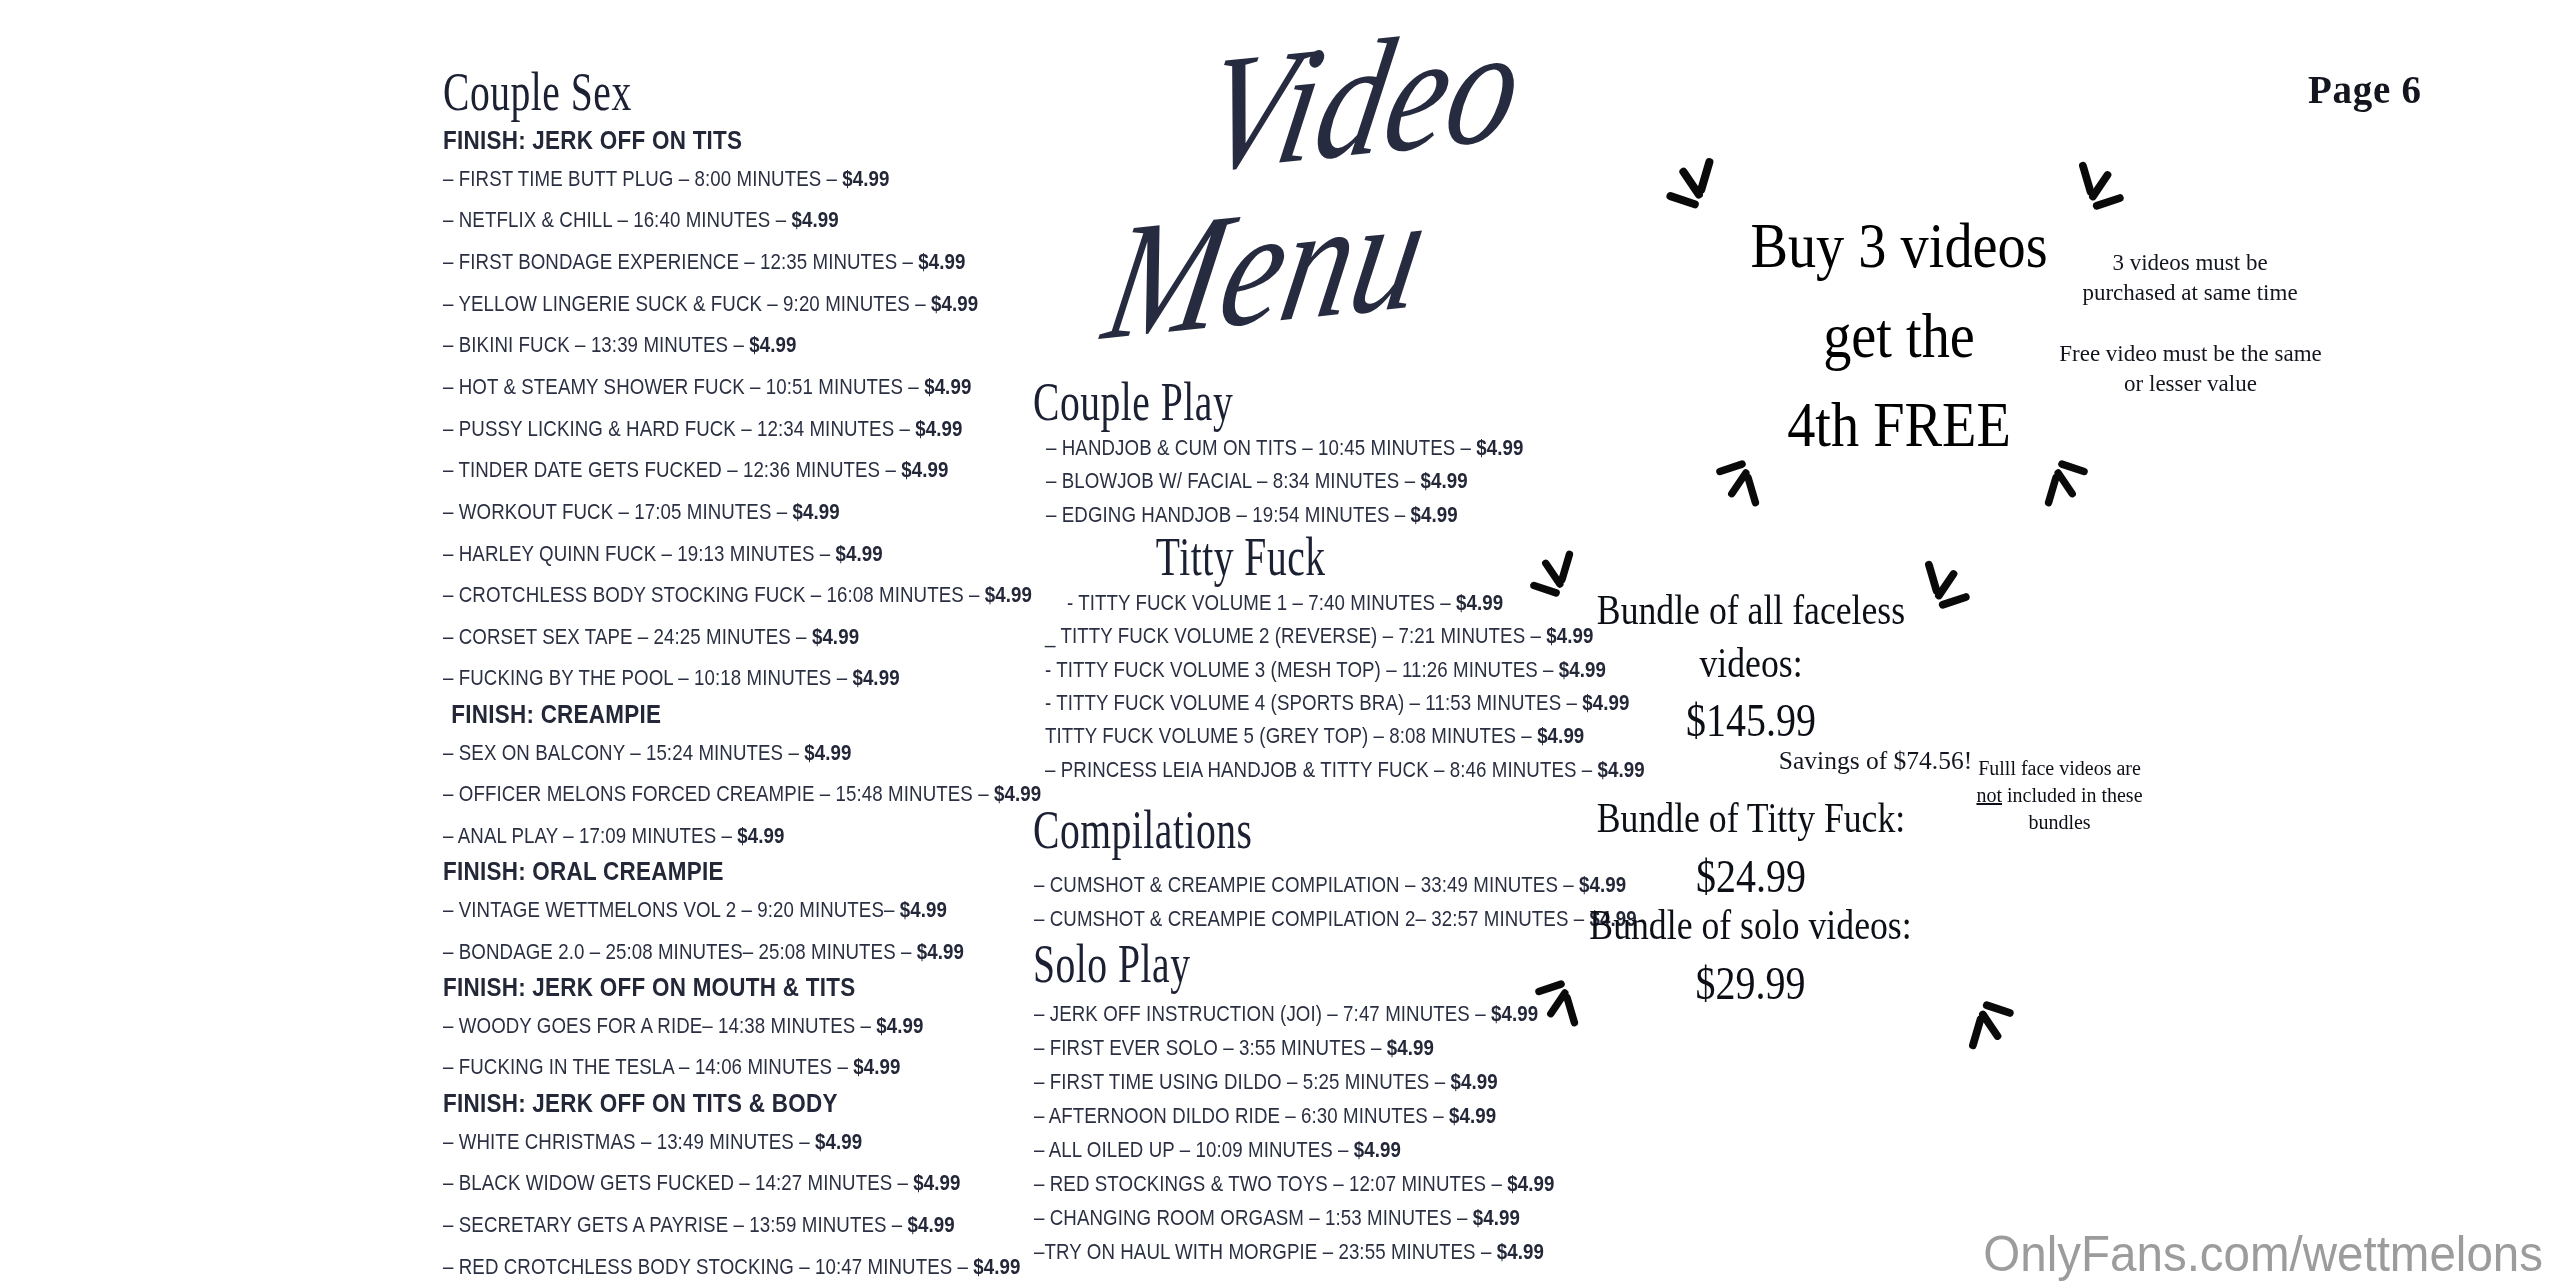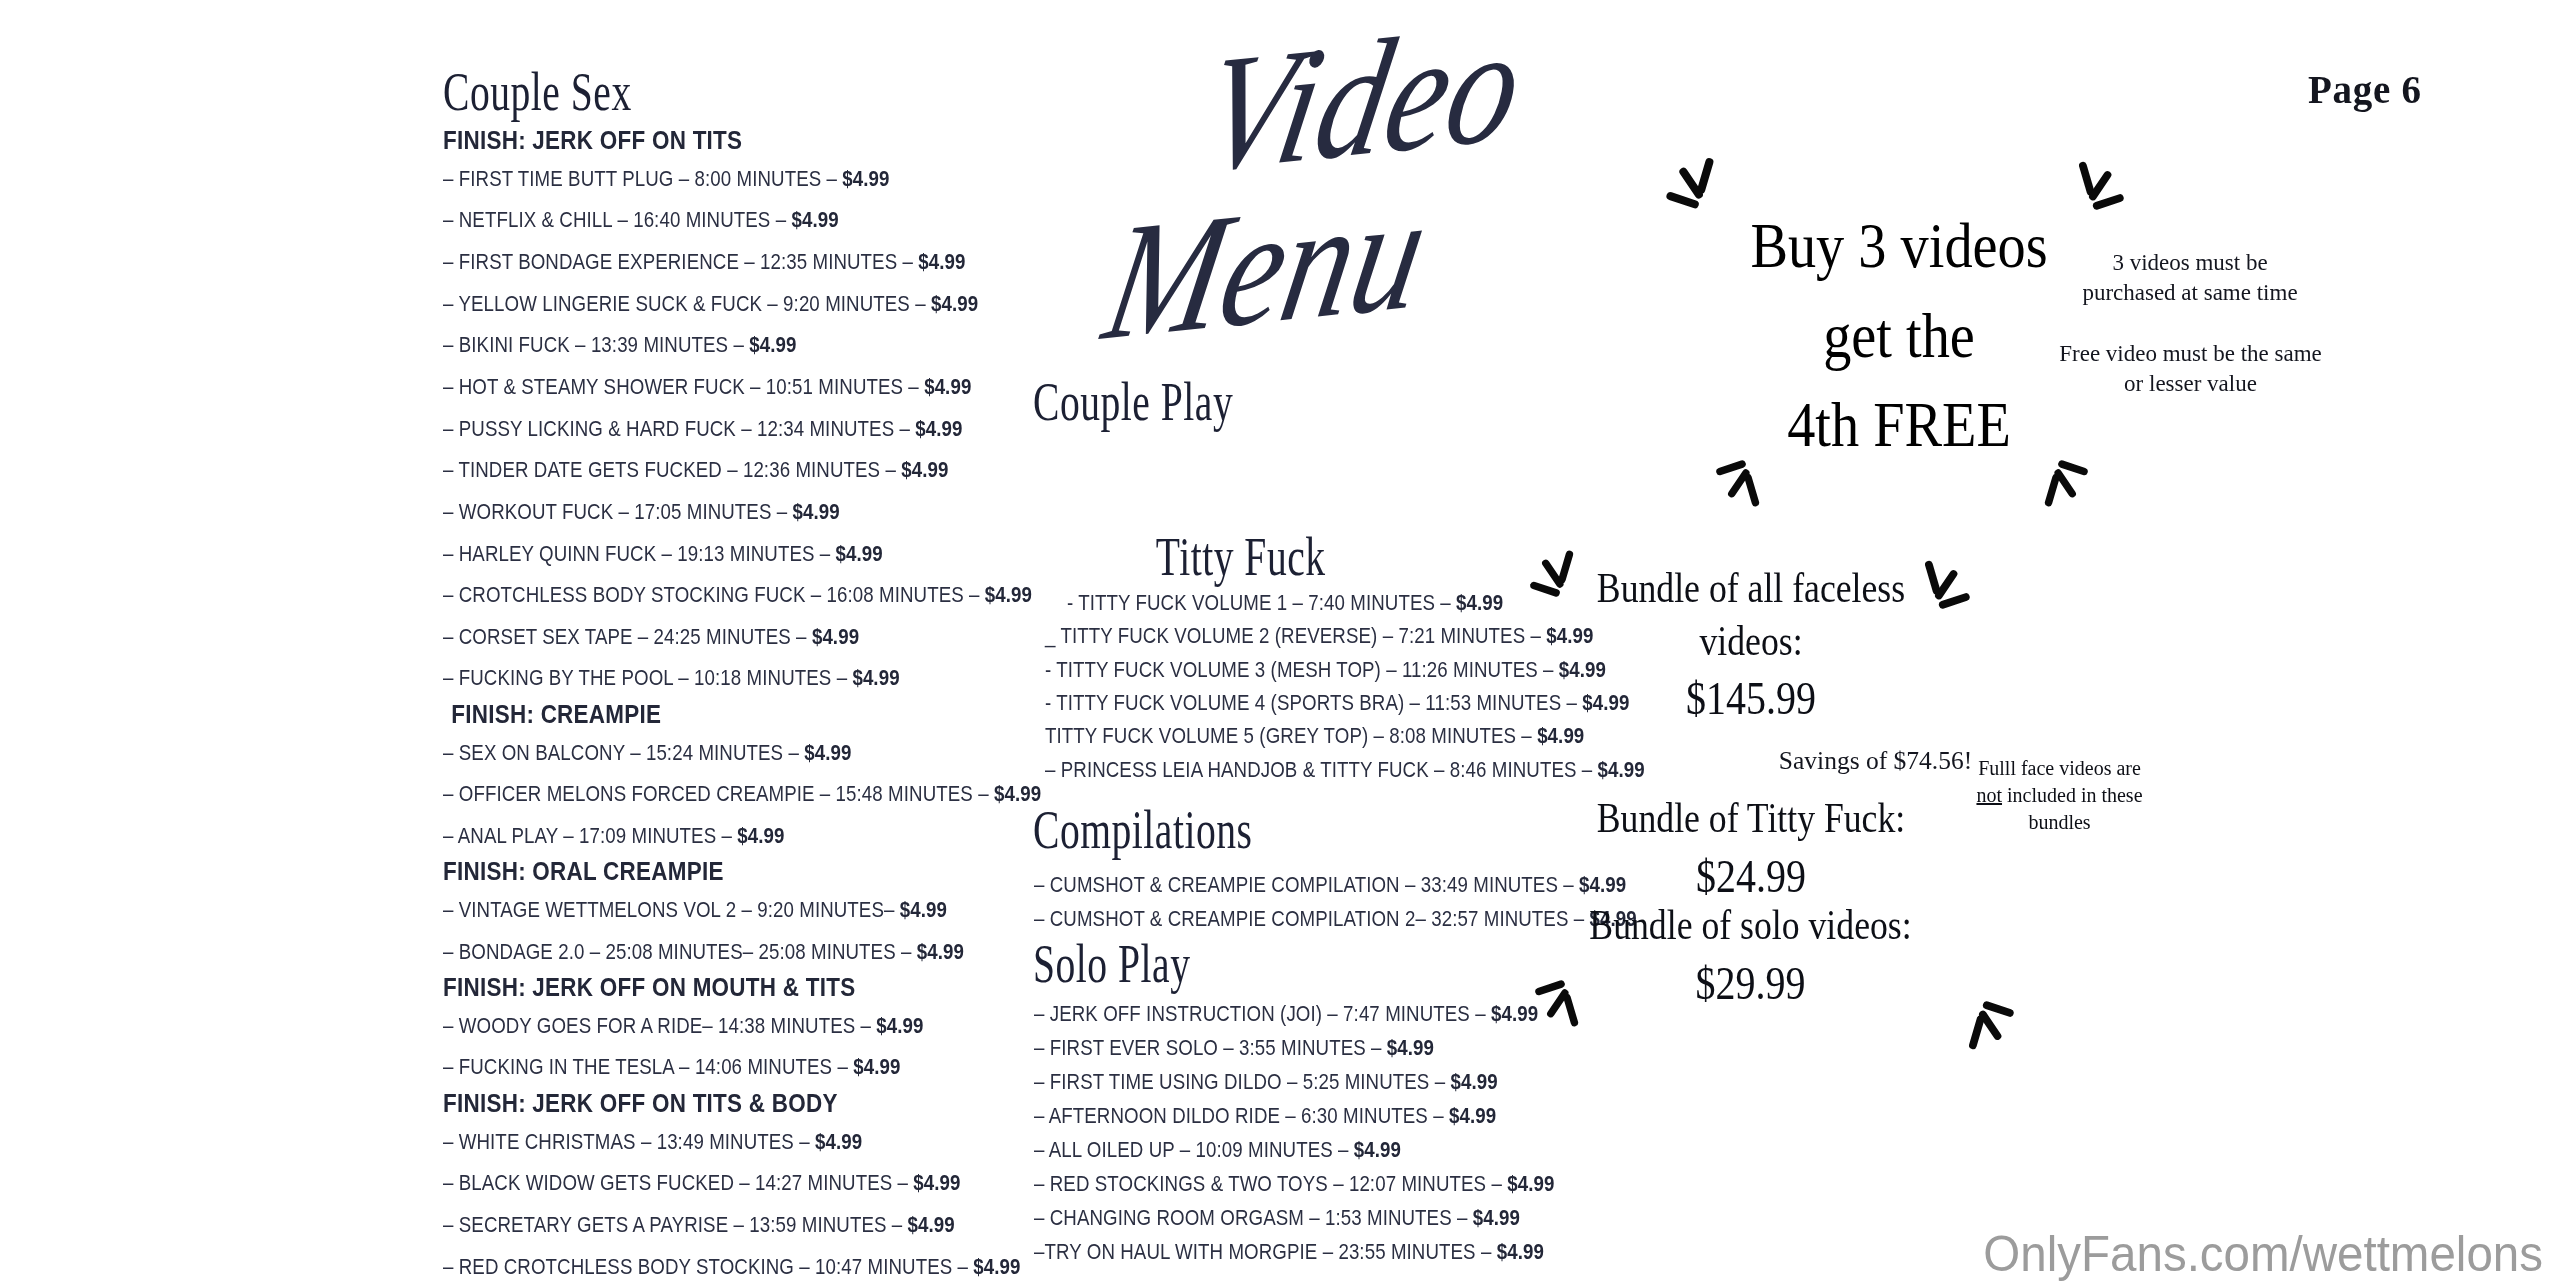--- a/index.html
+++ b/index.html
@@ -43,21 +43,21 @@
     font-family:Liberation Serif, serif;font-size:64px;line-height:1.4;color:#000000;}
   .promo > div{transform:scaleX(0.88);transform-origin:50% 50%;white-space:nowrap;}
   .side-note{position:absolute;font-family:"Liberation Serif",serif;font-size:23px;line-height:1.3;color:#14161f;text-align:center;}
   .note-1{left:2046px;top:248px;width:288px;}
   .note-2{left:2026px;top:339px;width:329px;}
 
   
   .bundle{position:absolute;text-align:center;font-family:"Liberation Serif",serif;color:#0d0f16;}
   .bundle-title{font-size:42px;line-height:1.25;transform:scaleX(0.85);transform-origin:50% 50%;white-space:nowrap;}
   .bundle-price{font-size:47px;line-height:1;margin-top:8px;transform:scaleX(0.85);transform-origin:50% 50%;}
-  .bundle-1{left:1563px;top:562px;width:376px;}
+  .bundle-1{left:1563px;top:584px;width:376px;}
   .bundle-2{left:1563px;top:792px;width:376px;}
   .bundle-3{left:1556px;top:899px;width:389px;}
   .savings{position:absolute;left:1758px;top:746px;width:235px;text-align:center;
     font-family:"Liberation Serif",serif;font-size:25.5px;color:#14161f;}
   .bundle-note{position:absolute;left:1969px;top:755px;width:181px;text-align:center;
     font-family:"Liberation Serif",serif;font-size:20px;line-height:1.35;color:#0d0f16;}
   .bundle-note .u{text-decoration:underline;}
 
   
   .page-num{position:absolute;left:2308px;top:67px;font-family:"Liberation Serif",serif;
@@ -135,20 +135,25 @@
           <div class="item"><span class="item-text">– SECRETARY GETS A PAYRISE – 13:59 MINUTES – </span><span class="item-price">$4.99</span></div>
           <div class="item"><span class="item-text">– RED CROTCHLESS BODY STOCKING – 10:47 MINUTES – </span><span class="item-price">$4.99</span></div>
         </div>
         <div class="finish-heading indent">FINISH: TITTY FUCK</div>
       </div>
   </section>
 
   <div id="mid-sections">
       <section class="mid-section mid-couple-play">
         <h2 class="serif-title" style="margin: 0px;">Couple Play</h2>
+        <div class="items">
+          <div class="item"><span class="item-text">– HANDJOB &amp; CUM ON TITS – 10:45 MINUTES – </span><span class="item-price">$4.99</span></div>
+          <div class="item"><span class="item-text">– BLOWJOB W/ FACIAL – 8:34 MINUTES – </span><span class="item-price">$4.99</span></div>
+          <div class="item"><span class="item-text">– EDGING HANDJOB – 19:54 MINUTES – </span><span class="item-price">$4.99</span></div>
+        </div>
       </section>
       <section class="mid-section mid-titty-fuck">
         <h2 class="serif-title" style="margin: 0px;">Titty Fuck</h2>
         <div class="items">
           <div class="item"><span class="item-text">- TITTY FUCK VOLUME 1 – 7:40 MINUTES – </span><span class="item-price">$4.99</span></div>
           <div class="item"><span class="item-text">_ TITTY FUCK VOLUME 2 (REVERSE) – 7:21 MINUTES – </span><span class="item-price">$4.99</span></div>
           <div class="item"><span class="item-text">- TITTY FUCK VOLUME 3 (MESH TOP)  – 11:26 MINUTES – </span><span class="item-price">$4.99</span></div>
           <div class="item"><span class="item-text">- TITTY FUCK VOLUME 4 (SPORTS BRA) – 11:53 MINUTES – </span><span class="item-price">$4.99</span></div>
           <div class="item"><span class="item-text"> TITTY FUCK VOLUME 5 (GREY TOP) – 8:08 MINUTES – </span><span class="item-price">$4.99</span></div>
           <div class="item"><span class="item-text">– PRINCESS LEIA HANDJOB &amp; TITTY FUCK – 8:46 MINUTES – </span><span class="item-price">$4.99</span></div>

